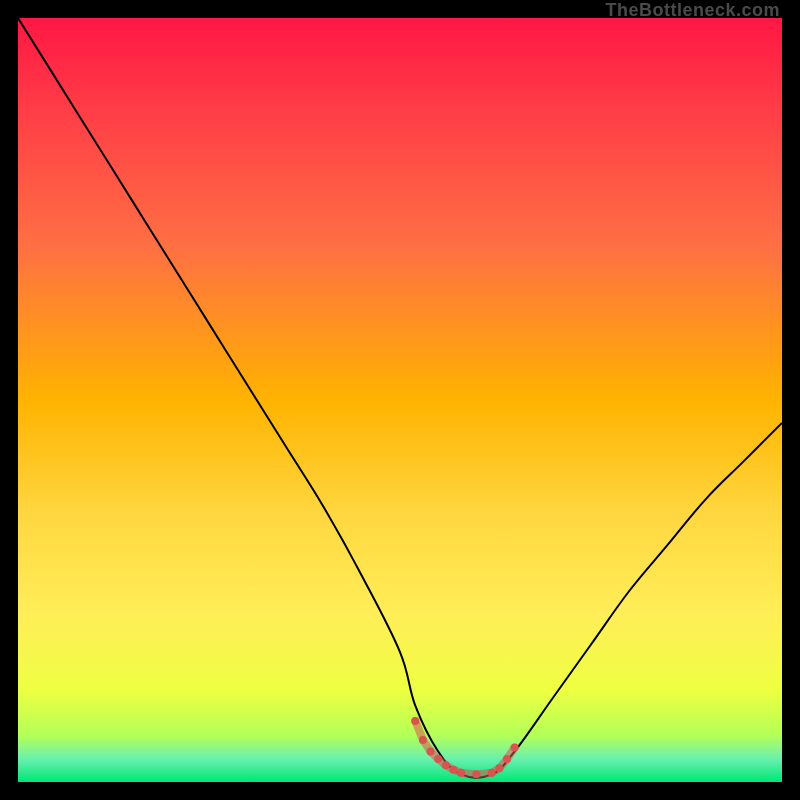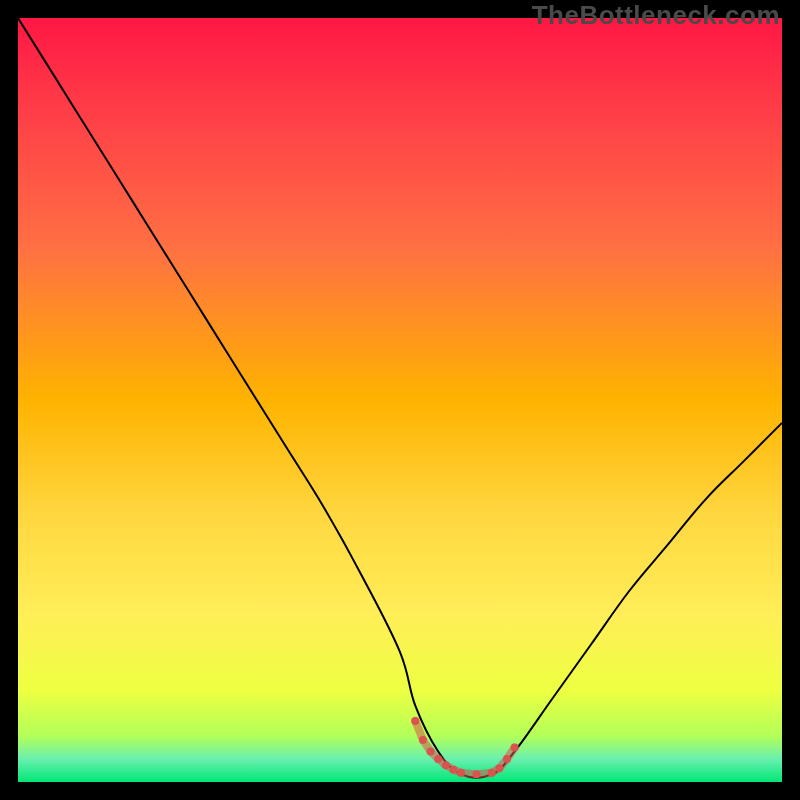--- a/index.html
+++ b/index.html
@@ -16,21 +16,21 @@
     left: 18px;
     top: 18px;
     width: 764px;
     height: 764px;
     overflow: hidden;
   }
   .watermark {
     position: absolute;
     top: 0px;
     right: 20px;
-    font-size: 26px;
+    font-size: 18px;
     font-weight: bold;
     color: #4a4a4a;
     z-index: 10;
     letter-spacing: 0.5px;
   }
   svg { display: block; }
 </style>
 </head>
 <body>
 

